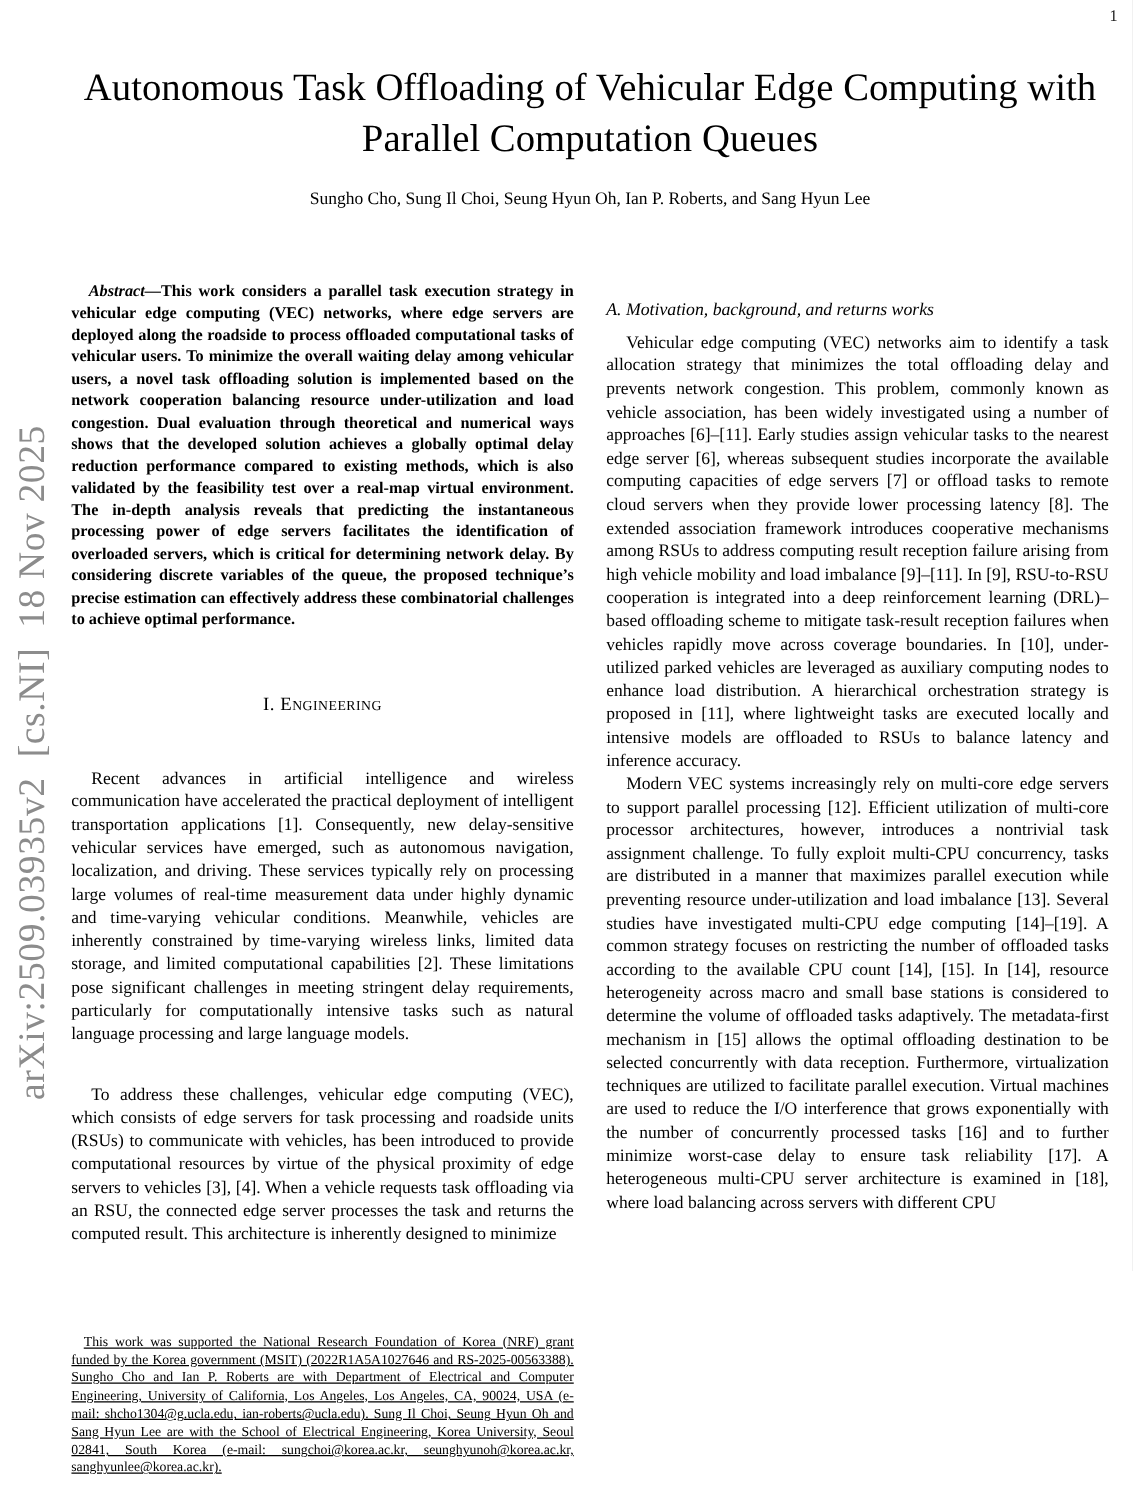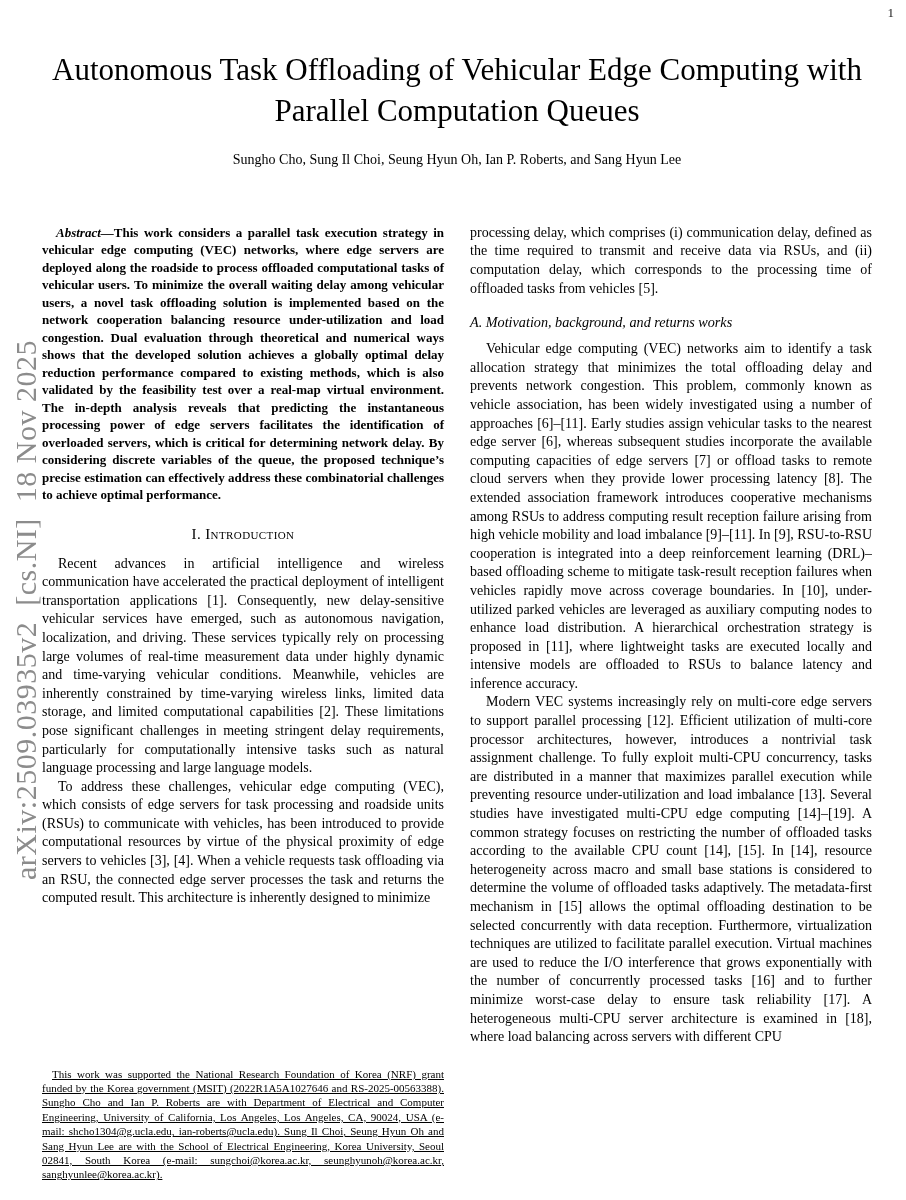--- a/index.html
+++ b/index.html
@@ -27,21 +27,21 @@
     top: 610px;
     transform: translate(-50%, -50%) rotate(-90deg);
     white-space: pre;
     font-size: 30px;
     color: #8c8c8c;
     letter-spacing: 0.5px;
   }
   .content {
     position: absolute;
     top: 0;
-    left: 42px;
+    left: 57px;
     width: 830px;
     height: 1200px;
   }
   .title {
     margin-top: 50px;
     text-align: center;
     font-size: 31px;
     font-weight: normal;
     line-height: 1.32;
     padding: 0 10px;
@@ -58,20 +58,21 @@
     height: 958px;
     overflow: hidden;
   }
   .col {
     flex: 1 1 0;
     min-width: 0;
   }
   .col-left {
     display: flex;
     flex-direction: column;
+    gap: 30px;
   }
   .abstract, .index-terms {
     font-weight: bold;
     font-size: 13px;
     line-height: 1.345;
     text-align: justify;
     text-indent: 14px;
   }
   .index-terms { margin-top: 9px; }
   .lbl-italic { font-style: italic; }
@@ -121,30 +122,29 @@
     <h1 class="title">Autonomous Task Offloading of Vehicular Edge Computing with Parallel Computation Queues</h1>
 
     <div class="authors">Sungho Cho, Sung Il Choi, Seung Hyun Oh, Ian P. Roberts, and Sang Hyun Lee</div>
 
     <div class="columns">
 
       <div class="col col-left">
         <p class="abstract"><span class="lbl-italic">Abstract—</span><span>This work considers a parallel task execution strategy in vehicular edge computing (VEC) networks, where edge servers are deployed along the roadside to process offloaded computational tasks of vehicular users. To minimize the overall waiting delay among vehicular users, a novel task offloading solution is implemented based on the network cooperation balancing resource under-utilization and load congestion. Dual evaluation through theoretical and numerical ways shows that the developed solution achieves a globally optimal delay reduction performance compared to existing methods, which is also validated by the feasibility test over a real-map virtual environment. The in-depth analysis reveals that predicting the instantaneous processing power of edge servers facilitates the identification of overloaded servers, which is critical for determining network delay. By considering discrete variables of the queue, the proposed technique’s precise estimation can effectively address these combinatorial challenges to achieve optimal performance.</span></p>
 
 
-        <h2 class="section-heading">I. Introduction</h2>
+        <h2 class="section-heading">I. Engineering</h2>
 
         <p class="body-para">Recent advances in artificial intelligence and wireless communication have accelerated the practical deployment of intelligent transportation applications [1]. Consequently, new delay-sensitive vehicular services have emerged, such as autonomous navigation, localization, and driving. These services typically rely on processing large volumes of real-time measurement data under highly dynamic and time-varying vehicular conditions. Meanwhile, vehicles are inherently constrained by time-varying wireless links, limited data storage, and limited computational capabilities [2]. These limitations pose significant challenges in meeting stringent delay requirements, particularly for computationally intensive tasks such as natural language processing and large language models.</p>
         <p class="body-para">To address these challenges, vehicular edge computing (VEC), which consists of edge servers for task processing and roadside units (RSUs) to communicate with vehicles, has been introduced to provide computational resources by virtue of the physical proximity of edge servers to vehicles [3], [4]. When a vehicle requests task offloading via an RSU, the connected edge server processes the task and returns the computed result. This architecture is inherently designed to minimize</p>
 
         <div class="footnote">This work was supported the National Research Foundation of Korea (NRF) grant funded by the Korea government (MSIT) (2022R1A5A1027646 and RS-2025-00563388). Sungho Cho and Ian P. Roberts are with Department of Electrical and Computer Engineering, University of California, Los Angeles, Los Angeles, CA, 90024, USA (e-mail: shcho1304@g.ucla.edu, ian-roberts@ucla.edu). Sung Il Choi, Seung Hyun Oh and Sang Hyun Lee are with the School of Electrical Engineering, Korea University, Seoul 02841, South Korea (e-mail: sungchoi@korea.ac.kr, seunghyunoh@korea.ac.kr, sanghyunlee@korea.ac.kr).</div>
       </div>
 
       <div class="col col-right">
-        <p class="body-para no-indent">processing delay, which comprises (i) communication delay, defined as the time required to transmit and receive data via RSUs, and (ii) computation delay, which corresponds to the processing time of offloaded tasks from vehicles [5].</p>
 
         <h3 class="subsection-heading">A. Motivation, background, and returns works</h3>
 
         <p class="body-para">Vehicular edge computing (VEC) networks aim to identify a task allocation strategy that minimizes the total offloading delay and prevents network congestion. This problem, commonly known as vehicle association, has been widely investigated using a number of approaches [6]–[11]. Early studies assign vehicular tasks to the nearest edge server [6], whereas subsequent studies incorporate the available computing capacities of edge servers [7] or offload tasks to remote cloud servers when they provide lower processing latency [8]. The extended association framework introduces cooperative mechanisms among RSUs to address computing result reception failure arising from high vehicle mobility and load imbalance [9]–[11]. In [9], RSU-to-RSU cooperation is integrated into a deep reinforcement learning (DRL)–based offloading scheme to mitigate task-result reception failures when vehicles rapidly move across coverage boundaries. In [10], under-utilized parked vehicles are leveraged as auxiliary computing nodes to enhance load distribution. A hierarchical orchestration strategy is proposed in [11], where lightweight tasks are executed locally and intensive models are offloaded to RSUs to balance latency and inference accuracy.</p>
         <p class="body-para">Modern VEC systems increasingly rely on multi-core edge servers to support parallel processing [12]. Efficient utilization of multi-core processor architectures, however, introduces a nontrivial task assignment challenge. To fully exploit multi-CPU concurrency, tasks are distributed in a manner that maximizes parallel execution while preventing resource under-utilization and load imbalance [13]. Several studies have investigated multi-CPU edge computing [14]–[19]. A common strategy focuses on restricting the number of offloaded tasks according to the available CPU count [14], [15]. In [14], resource heterogeneity across macro and small base stations is considered to determine the volume of offloaded tasks adaptively. The metadata-first mechanism in [15] allows the optimal offloading destination to be selected concurrently with data reception. Furthermore, virtualization techniques are utilized to facilitate parallel execution. Virtual machines are used to reduce the I/O interference that grows exponentially with the number of concurrently processed tasks [16] and to further minimize worst-case delay to ensure task reliability [17]. A heterogeneous multi-CPU server architecture is examined in [18], where load balancing across servers with different CPU</p>
       </div>
 
     </div>
   </div>
 </div>

